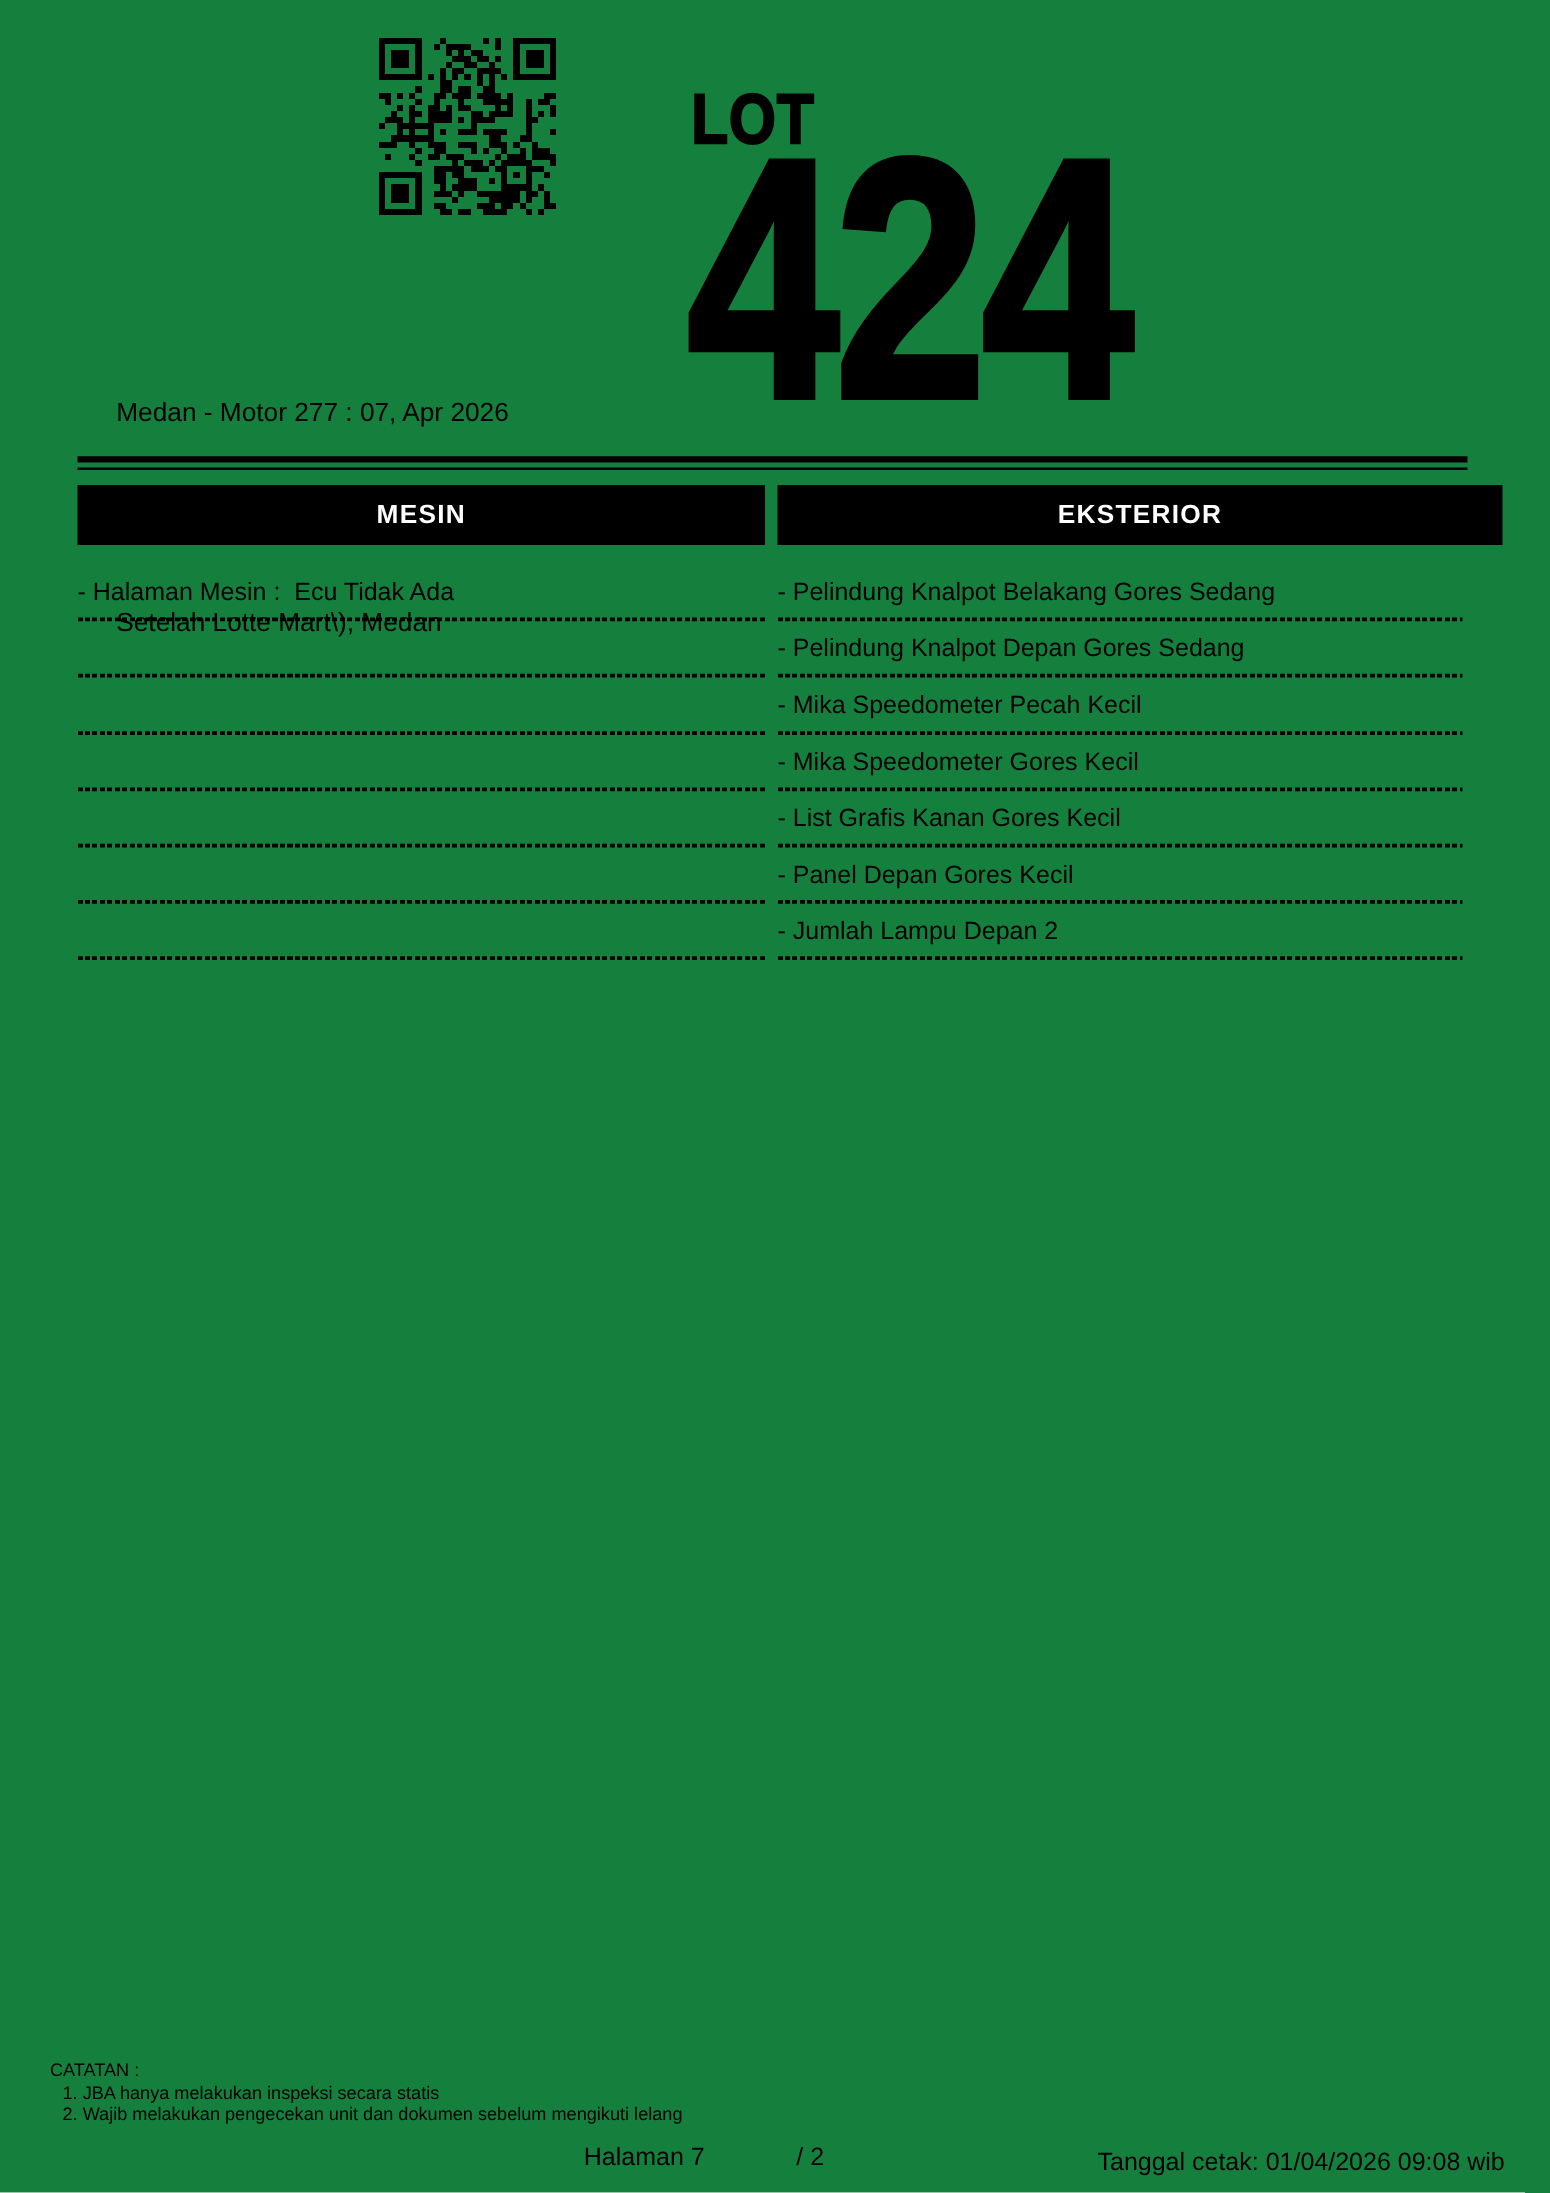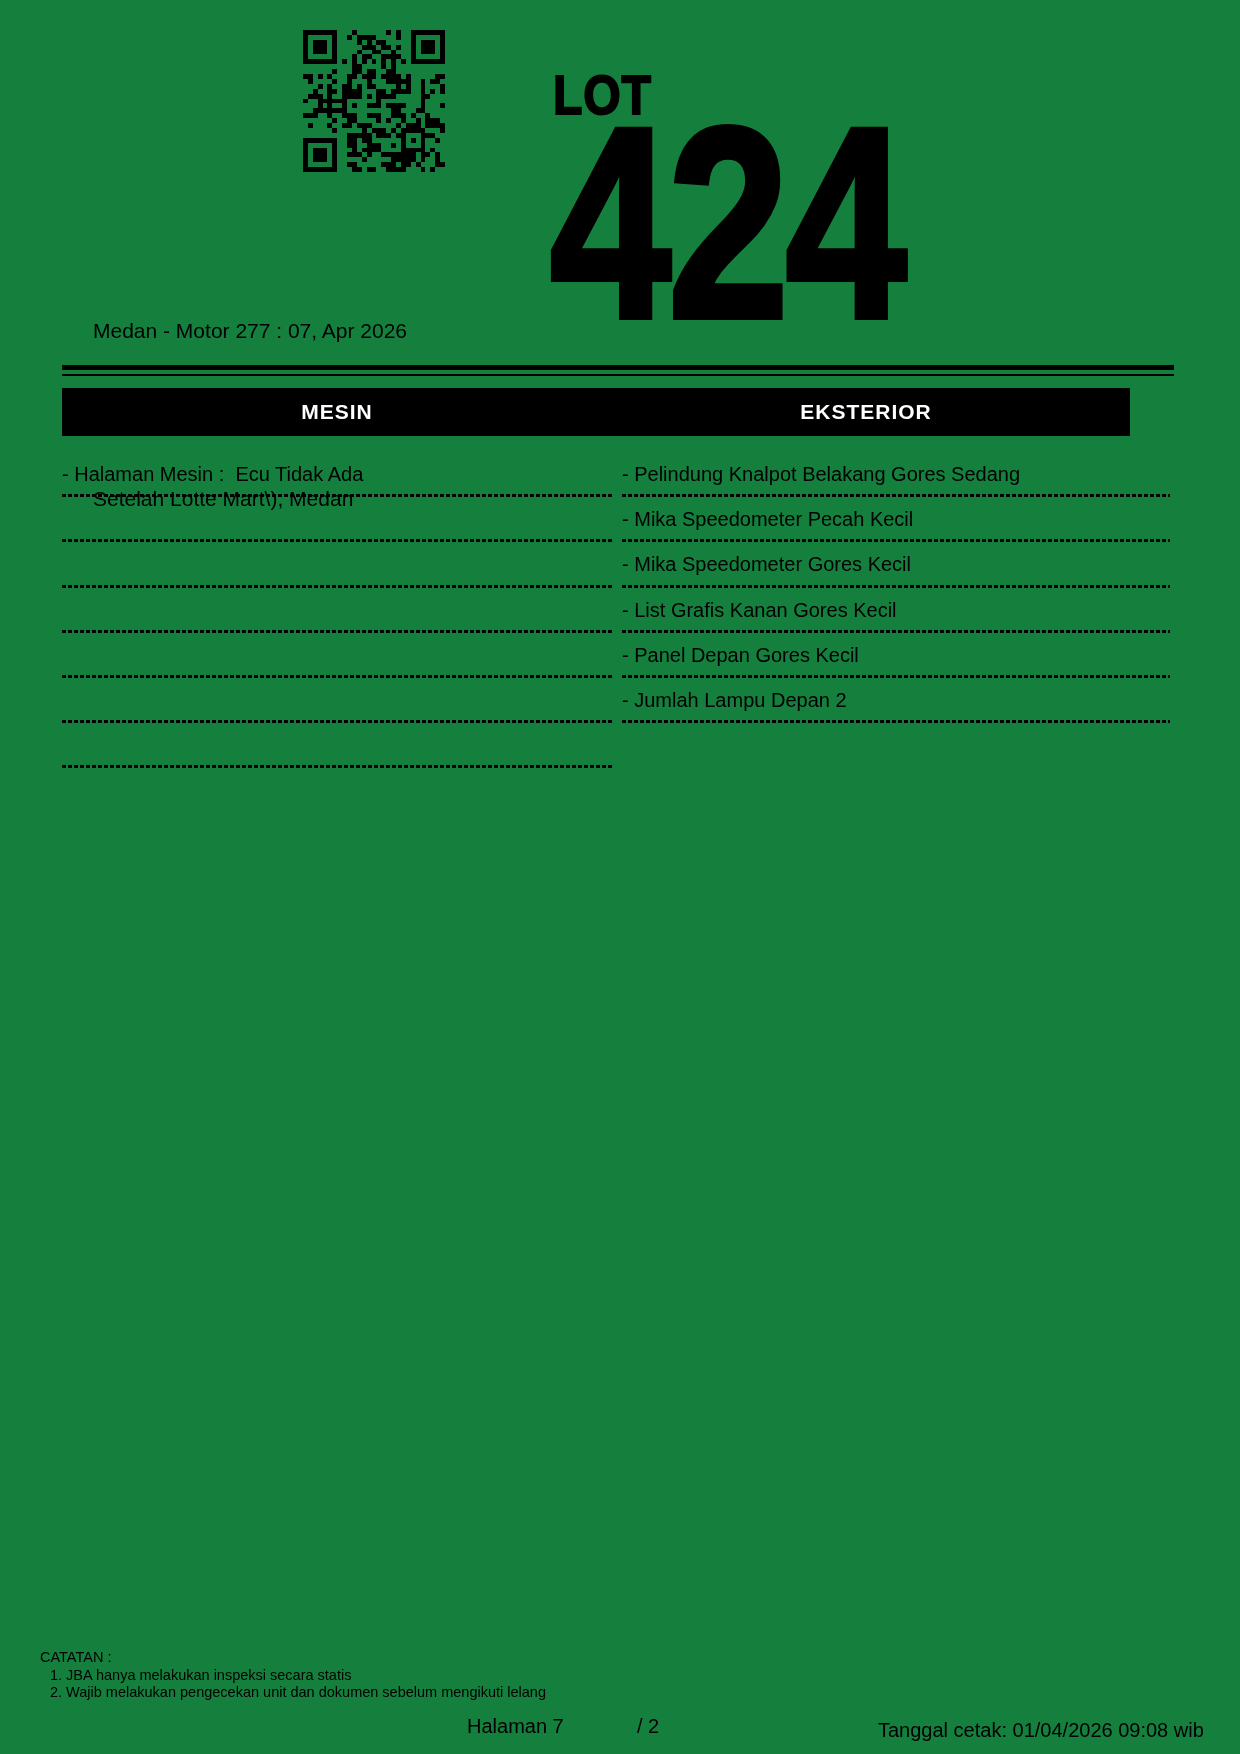--- a/index.html
+++ b/index.html
@@ -16,21 +16,21 @@
               -webkit-text-stroke:6px #000;letter-spacing:-4px;}
 
   .auction-info{position:absolute;left:62px;top:261px;font-size:21px;line-height:28px;white-space:pre;margin-left:31px;}
 
   .double-rule{position:absolute;left:62px;top:365px;width:1112px;height:11px;
                border-top:5px solid #000;border-bottom:2px solid #000;box-sizing:border-box;}
 
   .colhead{position:absolute;top:388px;height:48px;background:#000;color:#fff;
            font-size:21px;font-weight:bold;text-align:center;line-height:48px;letter-spacing:1px;}
   .colhead.mesin{left:62px;width:550px;}
-  .colhead.eks{left:602px;width:528px;}
+  .colhead.eks{left:622px;width:580px;}
 
   .col{position:absolute;top:452px;}
   .colL{left:62px;width:550px;}
   .colR{left:622px;width:548px;}
   .row{position:relative;height:45.2px;}
   .rowtext{position:absolute;left:0;top:11px;font-size:20px;white-space:pre;}
   .dotline{position:absolute;left:0;right:0;bottom:0;height:3px;
            background:repeating-linear-gradient(to right,#000 0 4px,transparent 4px 6px);}
 
   .notes{position:absolute;left:40px;top:1649px;font-size:14.5px;line-height:17.5px;}
@@ -86,20 +86,24 @@
       <div class="row">
         <div class="dotline"></div>
       </div>
     </div>
   <div class="col colR" id="col-eks">
       <div class="row">
         <span class="rowtext">- Pelindung Knalpot Belakang Gores Sedang</span>
         <div class="dotline"></div>
       </div>
       <div class="row">
+        <span class="rowtext">- Pelindung Knalpot Depan Gores Sedang</span>
+        <div class="dotline"></div>
+      </div>
+      <div class="row">
         <span class="rowtext">- Mika Speedometer Pecah Kecil</span>
         <div class="dotline"></div>
       </div>
       <div class="row">
         <span class="rowtext">- Mika Speedometer Gores Kecil</span>
         <div class="dotline"></div>
       </div>
       <div class="row">
         <span class="rowtext">- List Grafis Kanan Gores Kecil</span>
         <div class="dotline"></div>

